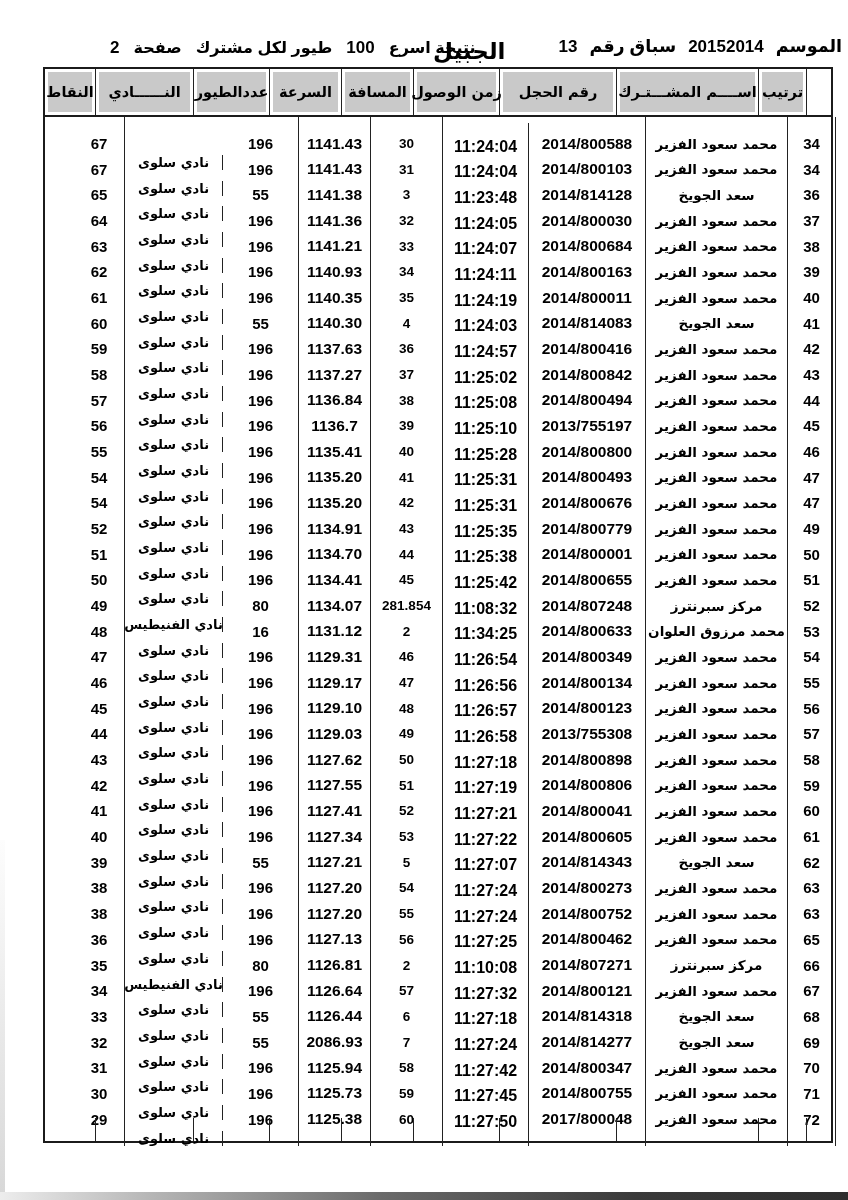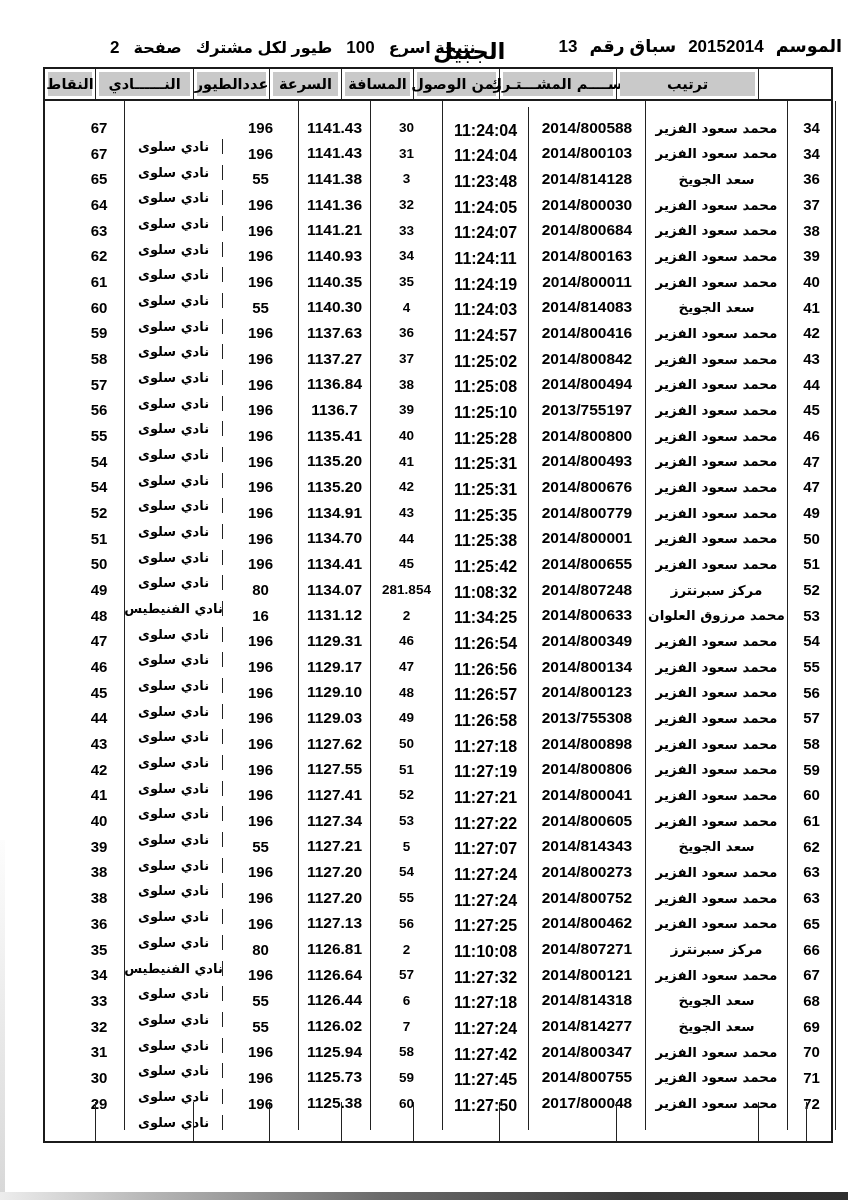--- a/index.html
+++ b/index.html
@@ -18,21 +18,21 @@
   .title-left  { left:110px; top:38px; gap:14px; font-size:16px; }
   .title-seg .num { font-size:17px; direction:ltr; }
   
   .tbl {
     position:absolute; left:43px; top:67px; width:790px; height:1076px;
     border:2px solid #1b1b1b; display:flex; flex-direction:column;
     background:#fff;
   }
   .grid10 { display:grid;
     grid-template-columns:51px 98px 76px 72px 72px 86px 117px 142px 48px 1fr; }
-  .hrow { height:32px; border-bottom:2px solid #1b1b1b; }
+  .hrow { height:48px; border-bottom:2px solid #1b1b1b; }
   .hcell { padding:3px; border-right:1.4px solid #222; }
   .hcell:last-child { border-right:none; }
   .hcell .fill {
     background:#c9c9c9; width:100%; height:100%;
     display:flex; align-items:center; justify-content:center;
     font-size:14.5px; white-space:nowrap; direction:rtl;
     font-family:"DejaVu Sans",sans-serif;
   }
   .hcell.blank { padding:0; }
   .drow { height:25.68px;padding-left:29px; }
@@ -98,20 +98,23 @@
         <div class="hcell">
           <div class="fill">السرعة</div>
         </div>
         <div class="hcell">
           <div class="fill">المسافة</div>
         </div>
         <div class="hcell">
           <div class="fill">زمن الوصول</div>
         </div>
         <div class="hcell">
+          <div class="fill">رقم الحجل</div>
+        </div>
+        <div class="hcell">
           <div class="fill">اســــم المشـــتـرك</div>
         </div>
         <div class="hcell">
           <div class="fill">ترتيب</div>
         </div>
         <div class="hcell blank"></div>
       </div>
       <div class="drow grid10">
         <div class="dcell c-points">67</div>
         <div class="dcell c-club">نادي سلوى</div>
@@ -529,21 +532,21 @@
         <div class="dcell c-arrival">11:27:18</div>
         <div class="dcell c-ring">2014/814318</div>
         <div class="dcell c-name">سعد الجويخ</div>
         <div class="dcell c-rank">68</div>
         <div class="dcell blank"></div>
       </div>
       <div class="drow grid10">
         <div class="dcell c-points">32</div>
         <div class="dcell c-club">نادي سلوى</div>
         <div class="dcell c-pigeons">55</div>
-        <div class="dcell c-speed">1126.02</div>
+        <div class="dcell c-speed">2086.93</div>
         <div class="dcell c-distance">7</div>
         <div class="dcell c-arrival">11:27:24</div>
         <div class="dcell c-ring">2014/814277</div>
         <div class="dcell c-name">سعد الجويخ</div>
         <div class="dcell c-rank">69</div>
         <div class="dcell blank"></div>
       </div>
       <div class="drow grid10">
         <div class="dcell c-points">31</div>
         <div class="dcell c-club">نادي سلوى</div>

